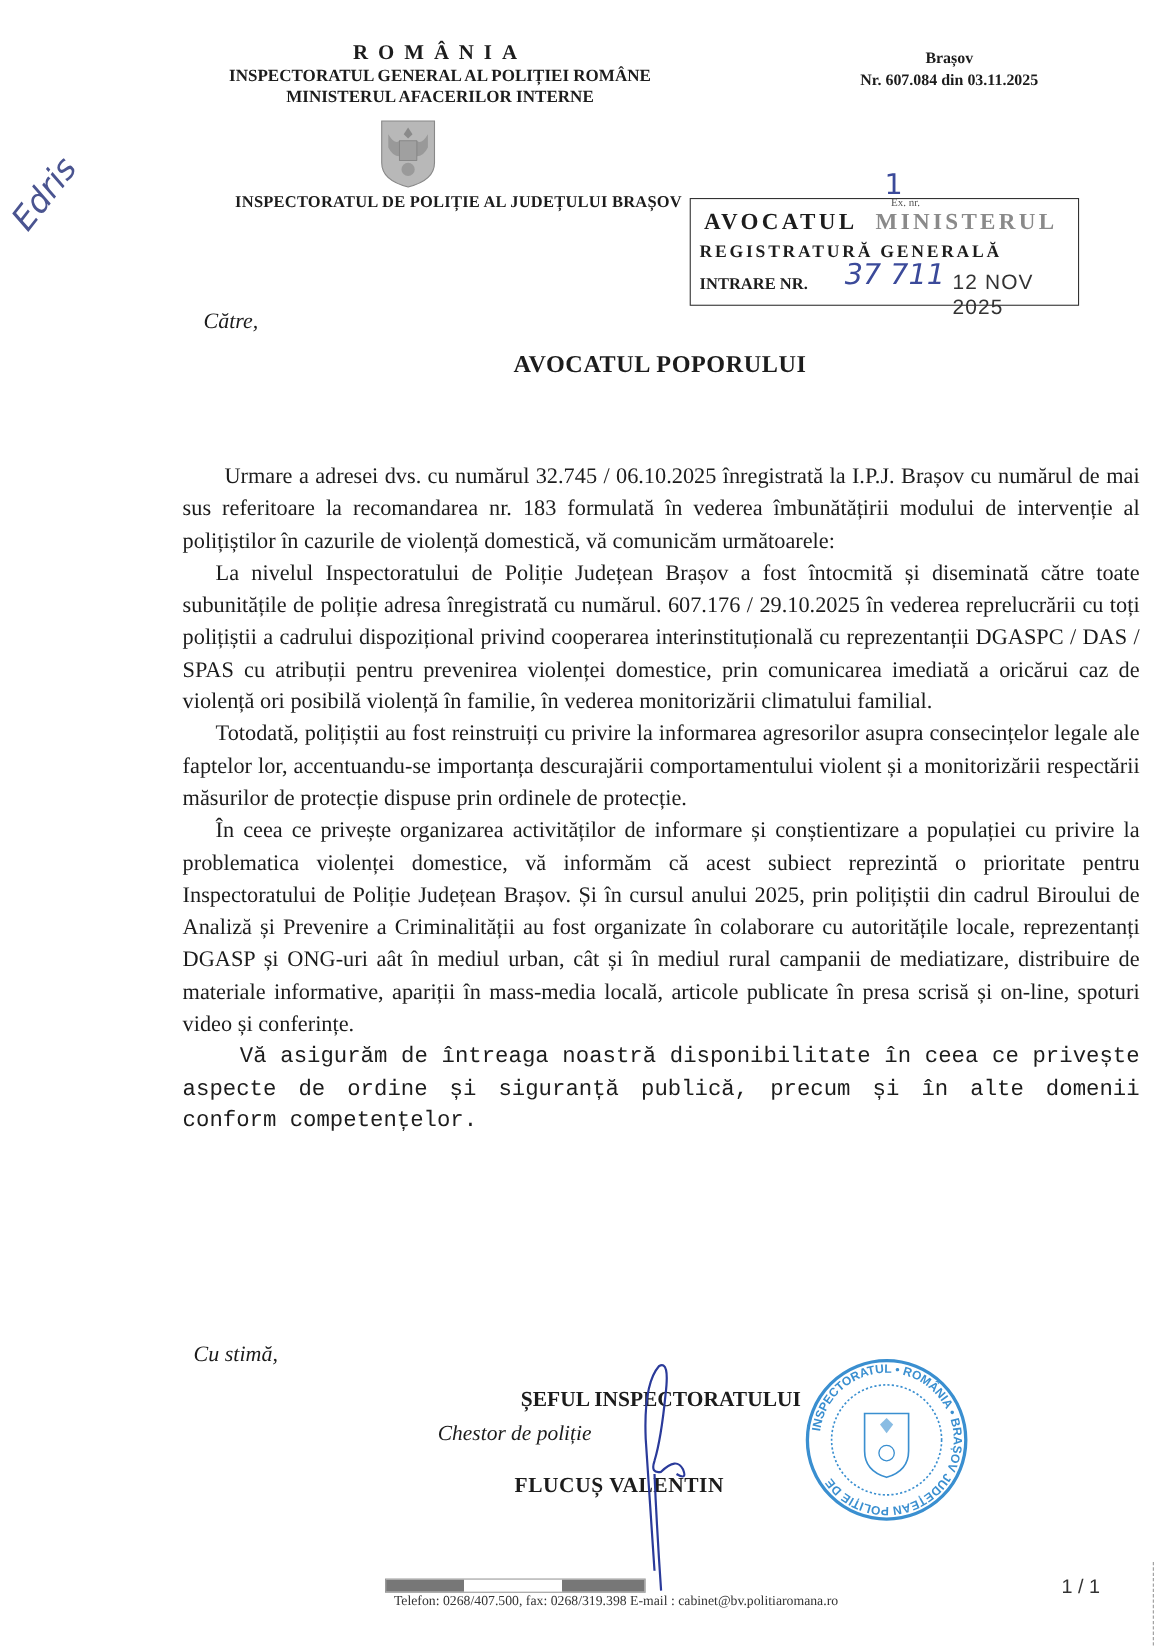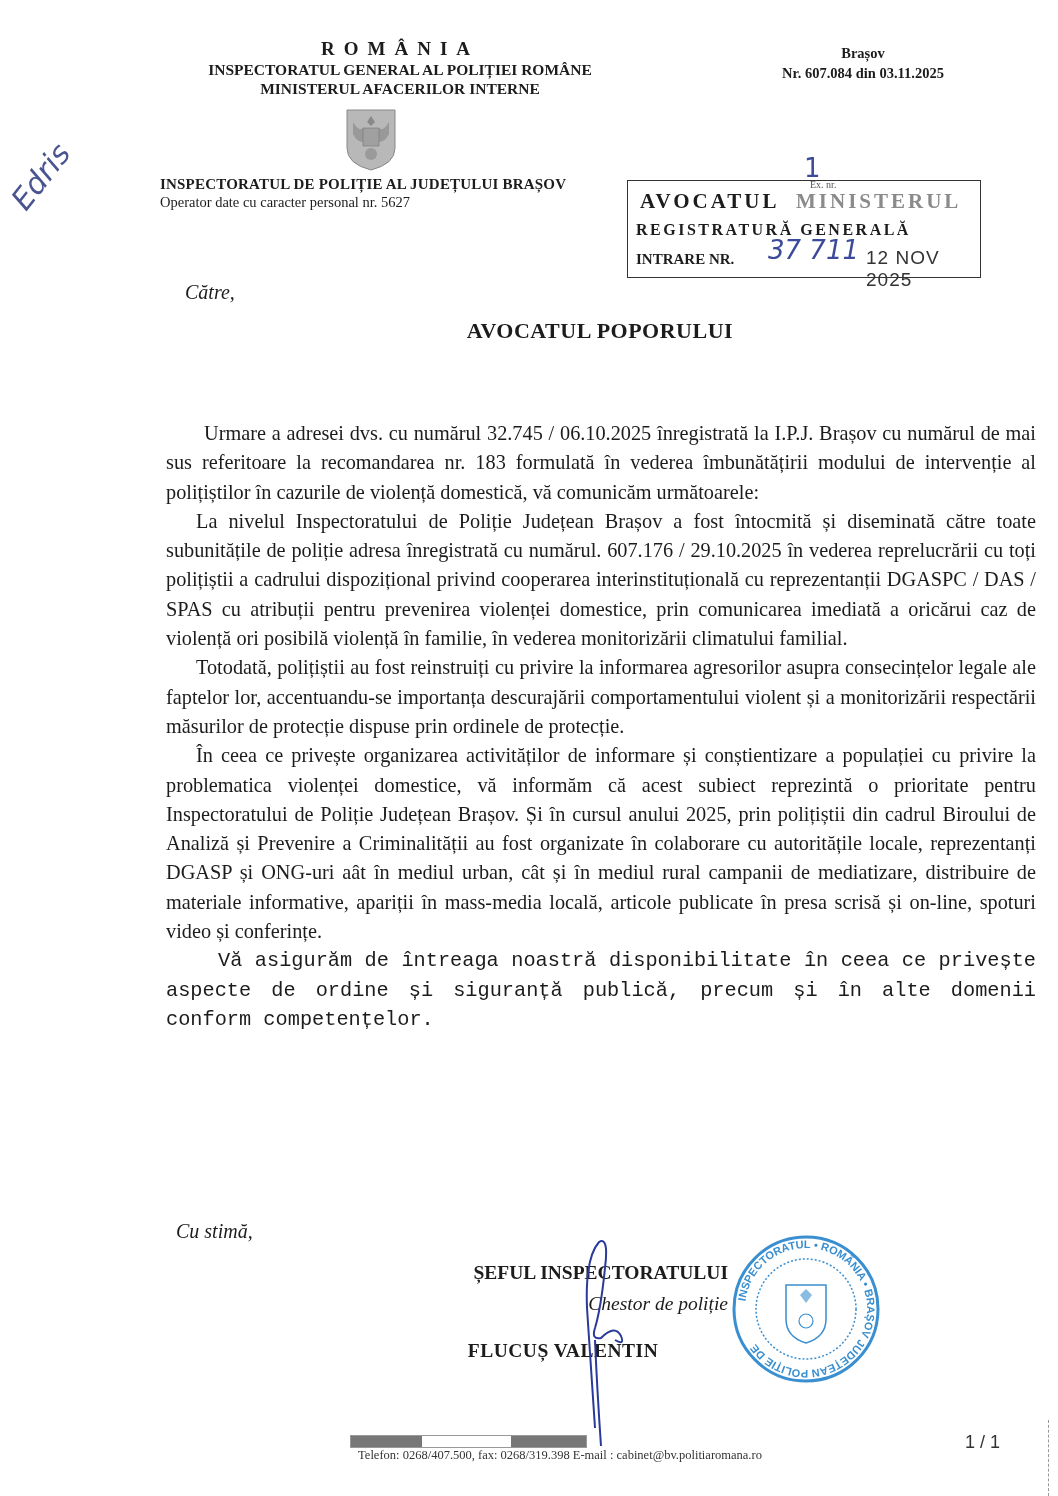--- a/index.html
+++ b/index.html
@@ -3,21 +3,21 @@
 <meta charset="utf-8">
 <style>
   html, body { margin:0; padding:0; background:#ffffff; }
   body { width:1058px; height:1496px; position:relative; overflow:hidden;
          font-family:"Liberation Serif", "DejaVu Serif", serif; color:#1c1c1c; }
   .abs { position:absolute; }
   .hdr-left { left:150px; top:38px; width:500px; text-align:center; font-weight:bold; }
   .hdr-left .country { font-size:19px; letter-spacing:9px; line-height:22px; }
   .hdr-left .line { font-size:15.5px; line-height:19px; }
   .crest { left:345px; top:108px; width:52px; height:64px; }
-  .ipj { left:160px; top:176px; width:460px; text-align:left; }
+  .ipj { left:160px; top:176px; width:460px; text-align:right; }
   .ipj .name { font-size:15px; font-weight:bold; line-height:17px; letter-spacing:0.2px; }
   .ipj .op { font-size:14.5px; line-height:18px; }
   .hdr-right { left:748px; top:43px; width:230px; text-align:center; font-weight:bold; font-size:14.5px; line-height:20px; }
   .reg-stamp { left:627px; top:180px; width:352px; height:96px; border:1.5px solid #333; }
   .reg-stamp .r1 { position:absolute; left:12px; top:8px; font-size:21px; font-weight:bold; letter-spacing:3px; }
   .reg-stamp .r1 .faded { color:#8a8a8a; }
   .reg-stamp .exnr { position:absolute; left:182px; top:-2px; font-size:10px; color:#555; }
   .reg-stamp .r2 { position:absolute; left:8px; top:40px; font-size:16px; font-weight:bold; letter-spacing:2.5px; }
   .reg-stamp .r3 { position:absolute; left:8px; top:70px; font-size:15px; font-weight:bold; }
   .reg-stamp .hw-num { position:absolute; left:140px; top:54px; font-size:26px; color:#3b4a9a; font-style:italic; font-family:"DejaVu Sans", sans-serif; }
@@ -28,21 +28,21 @@
   .catre { left:185px; top:281px; font-size:20px; font-style:italic; }
   .addressee { left:160px; top:318px; width:880px; text-align:center; }
   .addressee .name { font-size:22px; font-weight:bold; letter-spacing:0.5px; line-height:26px; }
   .addressee .addr { font-size:20px; line-height:26px; }
   .body { left:166px; top:419px; width:870px; font-size:20.3px; line-height:29.3px; text-align:justify; }
   .body p { margin:0; text-indent:30px; }
   .body p.ind-lg { text-indent:38px; }
   .body p.ind-xl { text-indent:52px;font-family:Liberation Mono, monospace; }
   .closing { left:176px; top:1220px; font-size:20px; font-style:italic; }
   .sig-title { left:398px; top:1262px; width:330px; text-align:right; font-size:19.5px; font-weight:bold; }
-  .sig-rank { left:398px; top:1293px; width:330px; text-align:right; font-size:19.5px; font-style:italic; }
+  .sig-rank { left:398px; top:1293px; width:330px; text-align:left; font-size:19.5px; font-style:italic; }
   .sig-name { left:398px; top:1340px; width:330px; text-align:center; font-size:19.5px; font-weight:bold; letter-spacing:0.5px; }
   .signature { left:565px; top:1228px; width:80px; height:220px; }
   .seal { left:730px; top:1233px; width:152px; height:152px; }
   .pagenum { left:965px; top:1432px; font-size:18px; font-family:"Liberation Sans", sans-serif; color:#333; }
   .footer-bar { left:350px; top:1435px; width:235px; height:11px; background:linear-gradient(90deg,#777 0 30%,#fff 30% 68%,#777 68% 100%); border:1px solid #999; }
   .footer { left:300px; top:1447px; width:520px; text-align:center; font-size:12.5px; line-height:16px; color:#333; }
   .right-edge { left:1048px; top:1420px; width:1px; height:76px; border-left:1px dashed #999; }
 </style>
 </head>
 <body>
@@ -57,21 +57,20 @@
   <path d="M2 2 H50 V40 Q50 56 26 62 Q2 56 2 40 Z" fill="#b8b8b8" stroke="#888" stroke-width="1"></path>
   <path d="M26 8 L30 14 L26 18 L22 14 Z" fill="#8a8a8a"></path>
   <path d="M8 14 Q14 24 18 20 L18 34 Q12 34 8 26 Z" fill="#999"></path>
   <path d="M44 14 Q38 24 34 20 L34 34 Q40 34 44 26 Z" fill="#999"></path>
   <rect x="18" y="20" width="16" height="18" fill="#a0a0a0" stroke="#777" stroke-width="0.6"></rect>
   <circle cx="26" cy="46" r="6" fill="#9a9a9a"></circle>
 </svg>
 
 <div class="abs ipj">
   <div class="name">INSPECTORATUL DE POLIȚIE AL JUDEȚULUI BRAȘOV</div>
-  <div class="op">Operator date cu caracter personal nr. 5627</div>
 </div>
 
 <div class="abs hdr-right">
   <div>Brașov</div>
   <div>Nr. 607.084 din 03.11.2025</div>
 </div>
 
 <div class="abs reg-stamp">
   <span class="hw-one">1</span>
   <span class="exnr">Ex. nr.</span>

